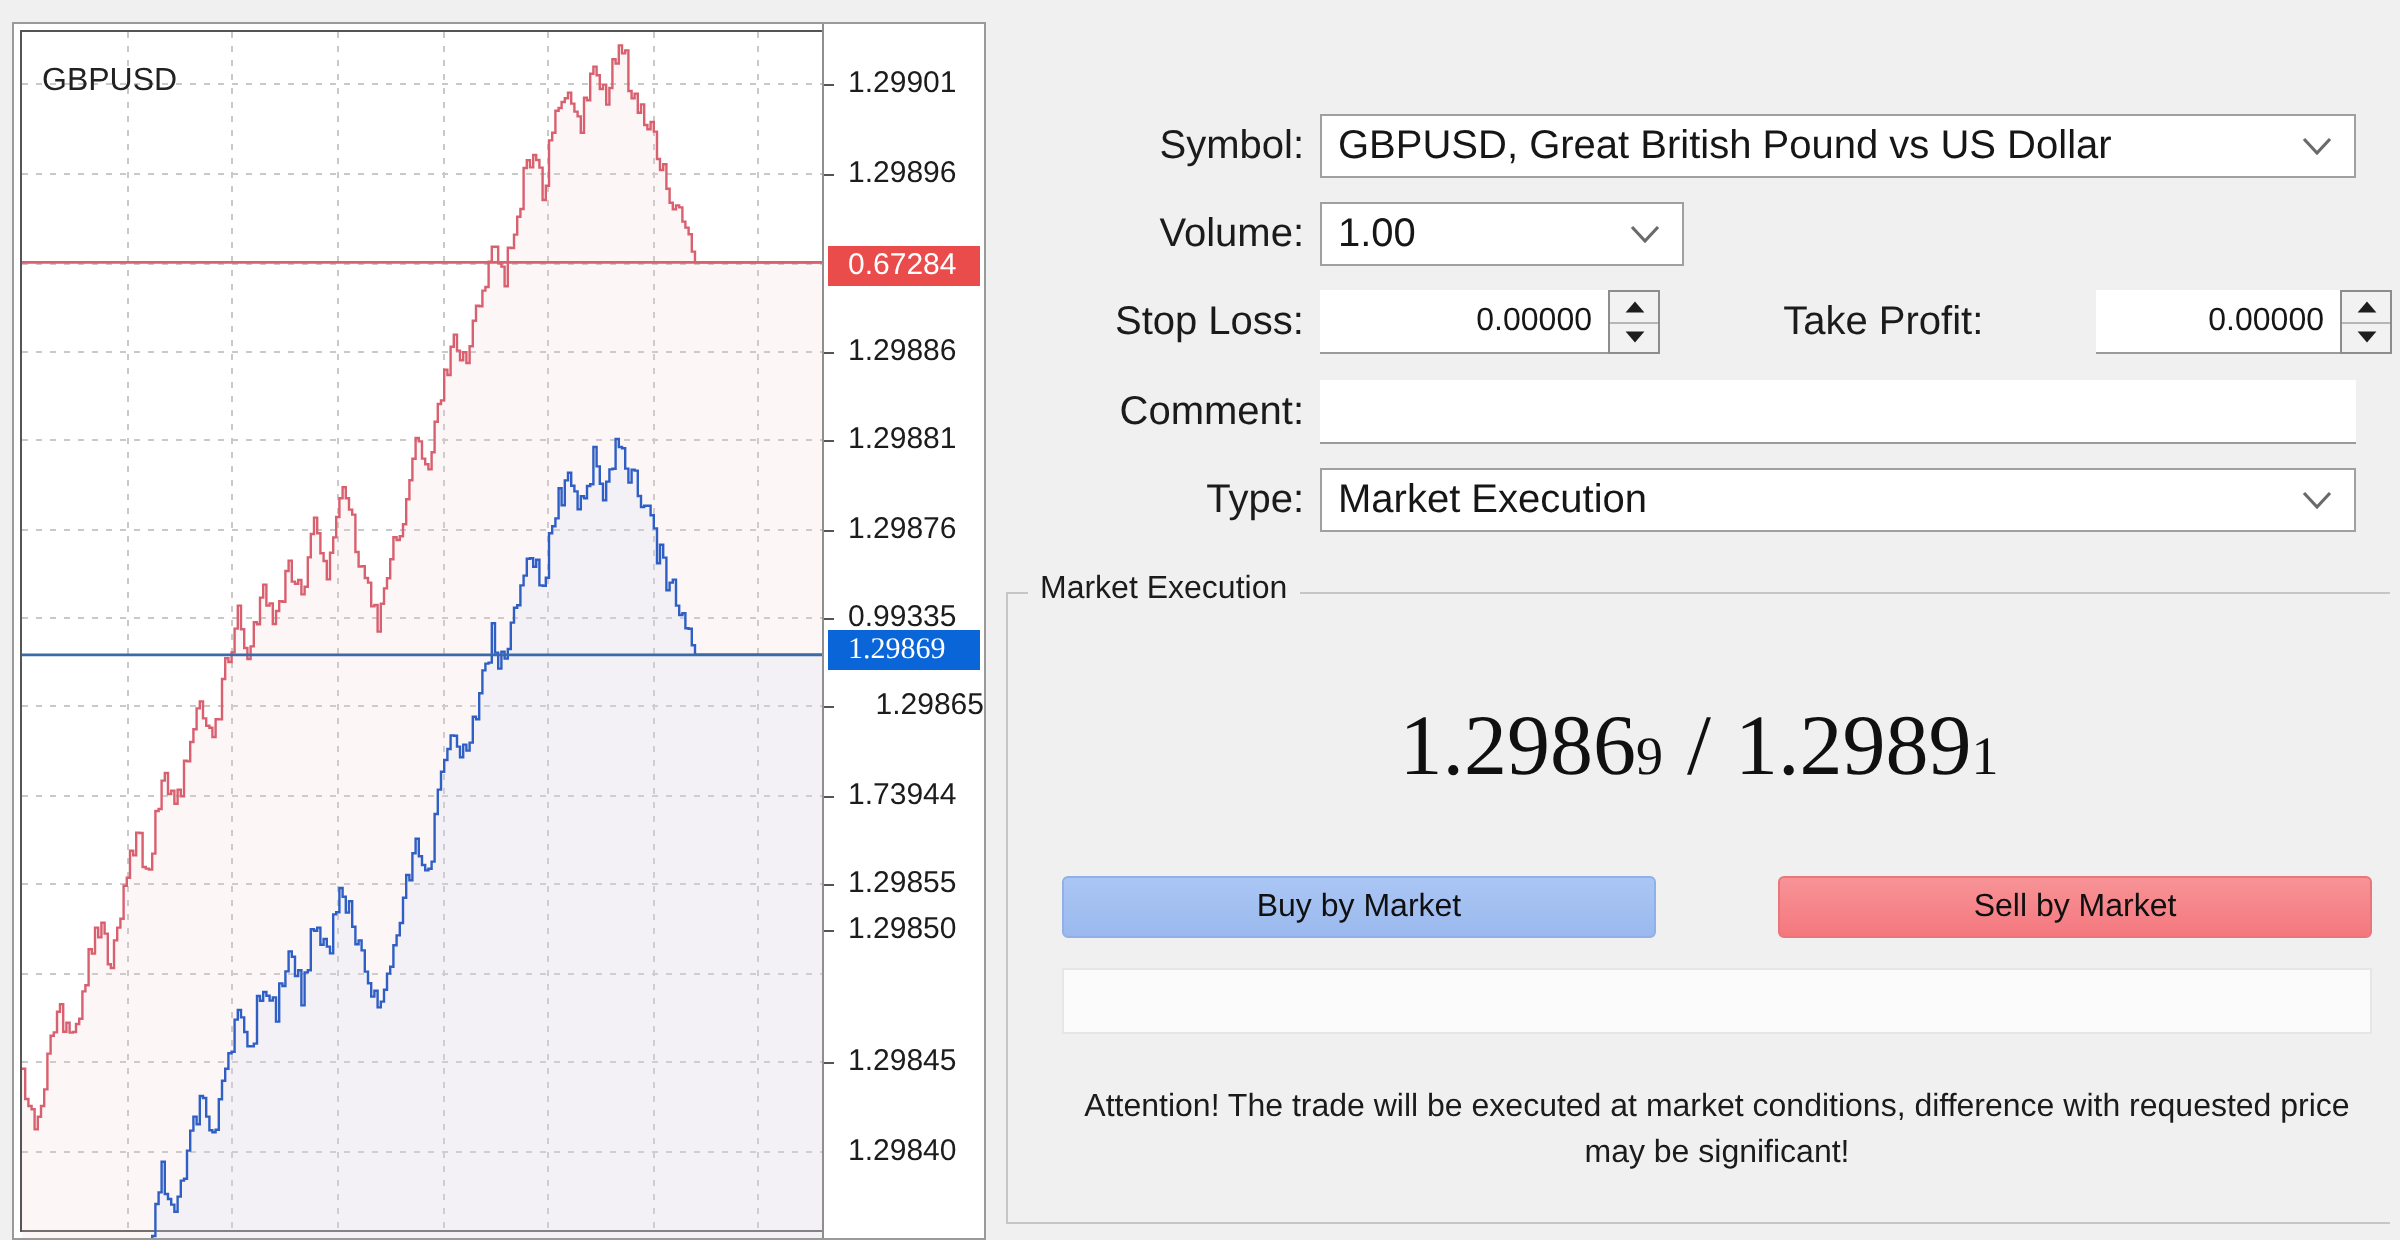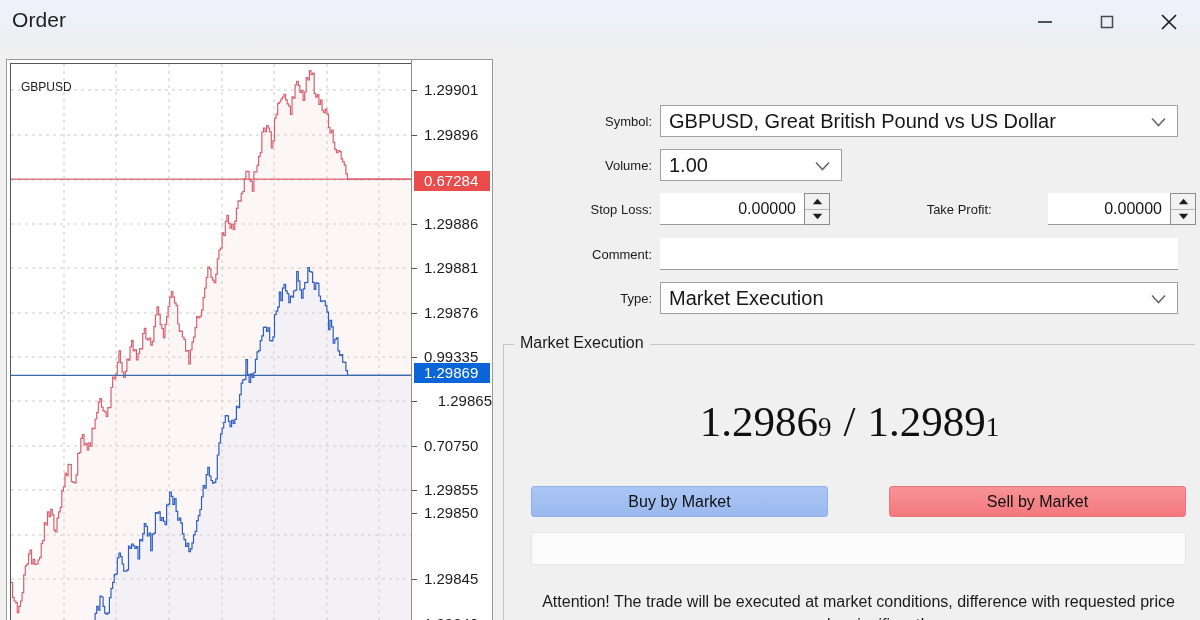--- a/index.html
+++ b/index.html
@@ -72,21 +72,21 @@
   .chart-inner-border {
     position: absolute; inset: 3px 0 3px 3px;
     border: 1px solid #555;
     border-right: none;
     box-sizing: border-box;
     pointer-events: none;
   }
   .chart-symbol {
     position: absolute;
     left: 14px; top: 20px;
-    font-size: 12px;
+    font-size: 16px;
     color: #222;
     z-index: 5;
     white-space: nowrap;
   }
   .chart-svg { position: absolute; left: 0; top: 0; }
   
   .price-scale {
     position: relative;
     flex: 1 1 auto;
     background: #ffffff;
@@ -121,21 +121,21 @@
     position: absolute;
     left: 500px; top: 0;
     right: 0; bottom: 0;
   }
   .field-row {
     position: absolute;
     display: flex;
     align-items: center;
   }
   .f-label {
-    font-size: 13px;
+    font-size: 20px;
     color: #1b1b1b;
     text-align: right;
     white-space: nowrap;
   }
   .combo {
     position: relative;
     background: #ffffff;
     border: 1px solid #a0a0a0;
     box-sizing: border-box;
     height: 32px;
@@ -269,41 +269,20 @@
     font-size: 16px;
     color: #1b1b1b;
     line-height: 23px;
   }
 </style>
 </head>
 <body>
 
 <div class="window">
 
-  <div class="titlebar">
-    <div class="title-text">Order</div>
-    <div class="win-buttons">
-      <div class="win-btn">
-        <svg width="22" height="22" viewBox="0 0 22 22">
-          <line x1="4" y1="11" x2="18" y2="11" stroke="#2a2a2a" stroke-width="1.6"></line>
-        </svg>
-      </div>
-      <div class="win-btn">
-        <svg width="22" height="22" viewBox="0 0 22 22">
-          <rect x="5.5" y="5.5" width="11" height="11" fill="none" stroke="#4a4a4a" stroke-width="1.5"></rect>
-        </svg>
-      </div>
-      <div class="win-btn">
-        <svg width="24" height="24" viewBox="0 0 24 24">
-          <line x1="5" y1="5" x2="19" y2="19" stroke="#1f1f1f" stroke-width="1.7"></line>
-          <line x1="19" y1="5" x2="5" y2="19" stroke="#1f1f1f" stroke-width="1.7"></line>
-        </svg>
-      </div>
-    </div>
-  </div>
 
   <div class="body-area">
 
     <div class="chart-pane">
 
       <div class="chart-plot">
         <div class="chart-inner-border"></div>
         <div class="chart-symbol">GBPUSD</div>
         <svg class="chart-svg" id="chart-svg" width="404" height="607" viewBox="0 0 404 607">
             <line x1="4" y1="30" x2="404" y2="30" stroke="#c9c9c9" stroke-width="1" stroke-dasharray="3,4"></line>
@@ -337,23 +316,23 @@
       </div>
 
       <div class="price-scale" id="price-scale">
           <div class="tick" style="top: 21px;"><span class="dash"></span><span>1.29901</span></div>
           <div class="tick" style="top: 66px;"><span class="dash"></span><span>1.29896</span></div>
           <div class="tick ask-label" style="top: 111px;"><span>0.67284</span></div>
           <div class="tick" style="top: 155px;"><span class="dash"></span><span>1.29886</span></div>
           <div class="tick" style="top: 199px;"><span class="dash"></span><span>1.29881</span></div>
           <div class="tick" style="top: 244px;"><span class="dash"></span><span>1.29876</span></div>
           <div class="tick" style="top: 288px;"><span class="dash"></span><span>0.99335</span></div>
-          <div class="tick bid-label" style="top: 303px;"><span>1.29869</span></div>
+          <div class="tick bid-label" style="top: 303px; font-family: Liberation Serif, serif;"><span>1.29869</span></div>
           <div class="tick" style="top: 332px; text-align: right;"><span class="dash"></span><span>1.29865</span></div>
-          <div class="tick" style="top: 377px;"><span class="dash"></span><span>0.70750</span></div>
+          <div class="tick" style="top: 377px;"><span class="dash"></span><span>1.73944</span></div>
           <div class="tick" style="top: 421px;"><span class="dash"></span><span>1.29855</span></div>
           <div class="tick" style="top: 444px;"><span class="dash"></span><span>1.29850</span></div>
           <div class="tick" style="top: 510px;"><span class="dash"></span><span>1.29845</span></div>
           <div class="tick" style="top: 555px;"><span>1.29840</span></div>
         </div>
     </div>
 
     <div class="form-pane">
 
       <div class="field-row" style="left:0; top:57px; width:678px;">

